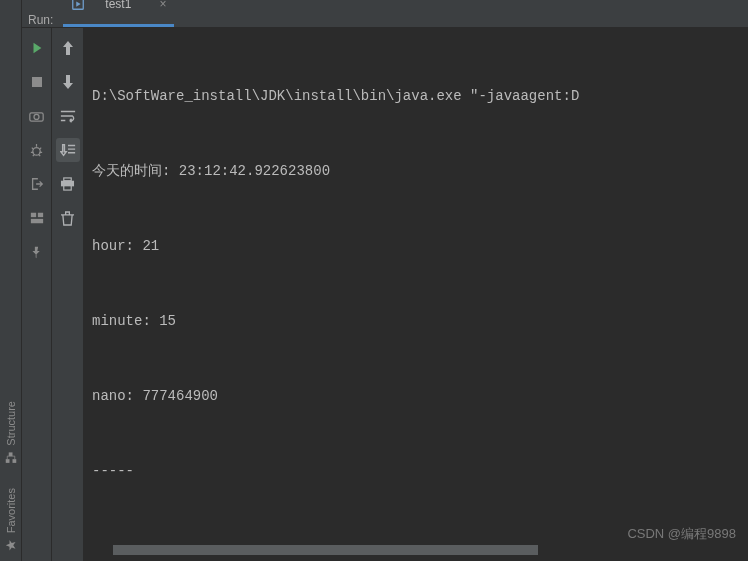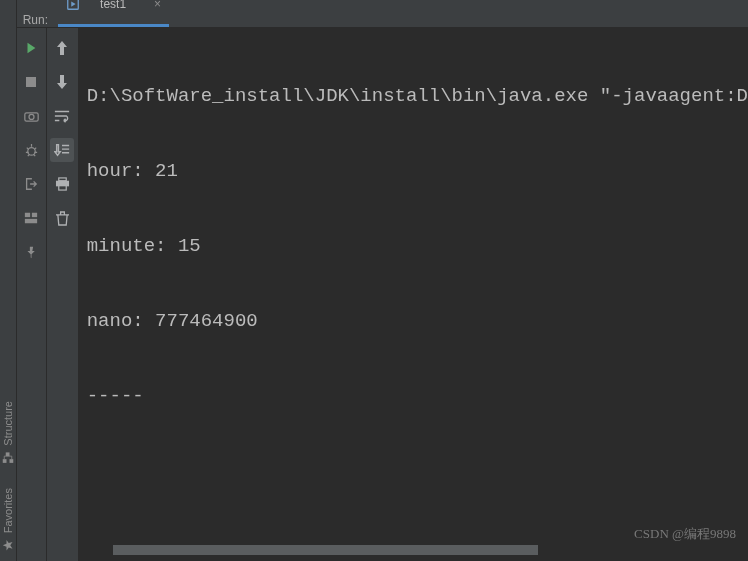--- a/index.html
+++ b/index.html
@@ -78,21 +78,21 @@
   color: #afb1b3;
   border-radius: 3px;
 }
 .icon-btn.active { background: #4e5254; }
 .icon-btn svg { display: block; }
 .console {
   flex: 1;
   background: #2b2b2b;
   padding: 6px 0 6px 8px;
   font-family: "Consolas", "Courier New", monospace;
-  font-size: 19px;
+  font-size: 14px;
   line-height: 25px;
   color: #bbbbbb;
   white-space: pre;
   overflow: hidden;
   position: relative;
 }
 .console .line { display: block; }
 .scroll-h {
   position: absolute;
   left: 113px; right: 10px;
@@ -104,21 +104,21 @@
   left: 0; width: 68%;
   height: 10px;
   background: #5a5d5f;
   border-radius: 0;
 }
 .watermark {
   position: absolute;
   right: 12px; bottom: 18px;
   color: #787878;
   font-size: 13px;
-  font-family: Liberation Serif, serif;
+  font-family: Liberation Sans, sans-serif;
 }
 </style>
 </head>
 <body>
 
 <div class="left-rail">
   <div class="rot">
     <svg width="12" height="12" viewBox="0 0 16 16">
         <rect x="1" y="1" width="5" height="5" fill="#8c8c8c"></rect>
         <rect x="1" y="10" width="5" height="5" fill="#8c8c8c"></rect>
@@ -221,20 +221,21 @@
       </div>
       <div class="icon-btn">
         <svg width="13" height="15" viewBox="0 0 14 16">
             <path d="M2 4h10l-1 11H3zM5 1h4v3H5zM0 4h14" fill="none" stroke="#afb1b3" stroke-width="1.4"></path>
           </svg>
       </div>
     </div>
 
     <div class="console">
       <span class="line">D:\SoftWare_install\JDK\install\bin\java.exe "-javaagent:D</span>
+      <span class="line">今天的时间: 23:12:42.922623800</span>
       <span class="line">hour: 21</span>
       <span class="line">minute: 15</span>
       <span class="line">nano: 777464900</span>
       <span class="line">-----</span>
       
       
       
       
       
       

